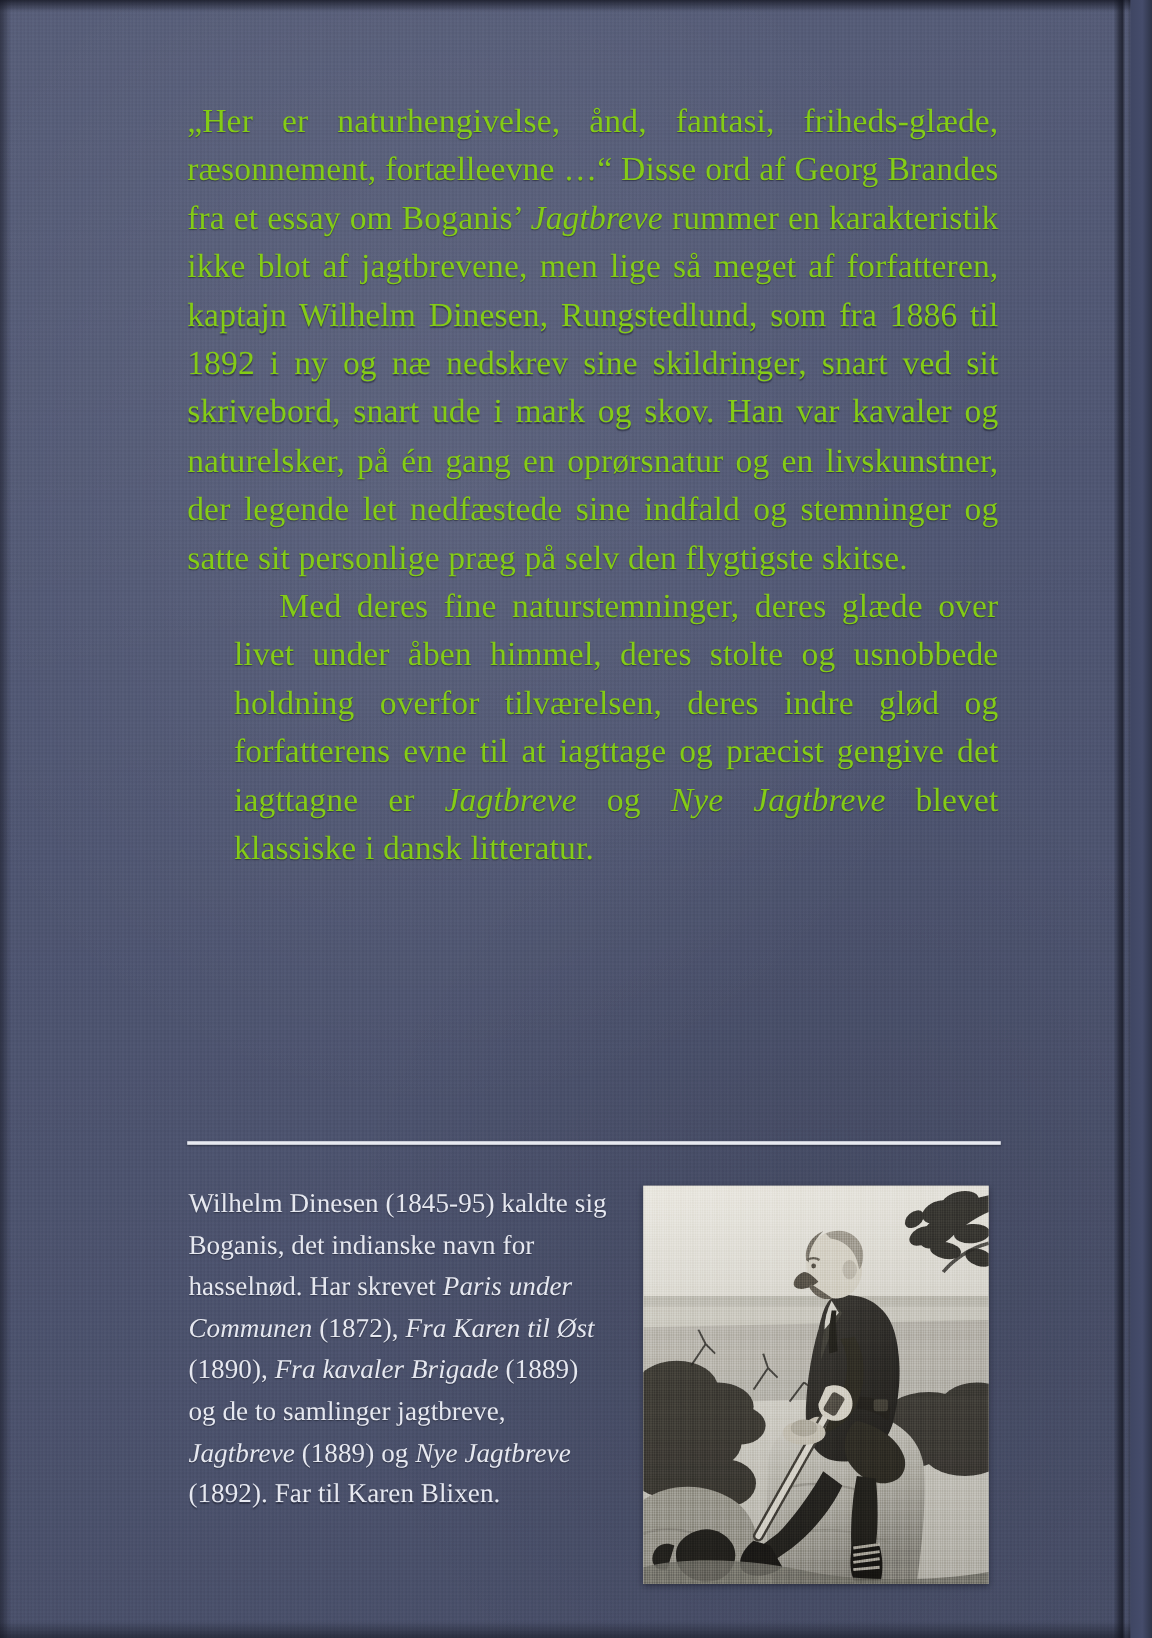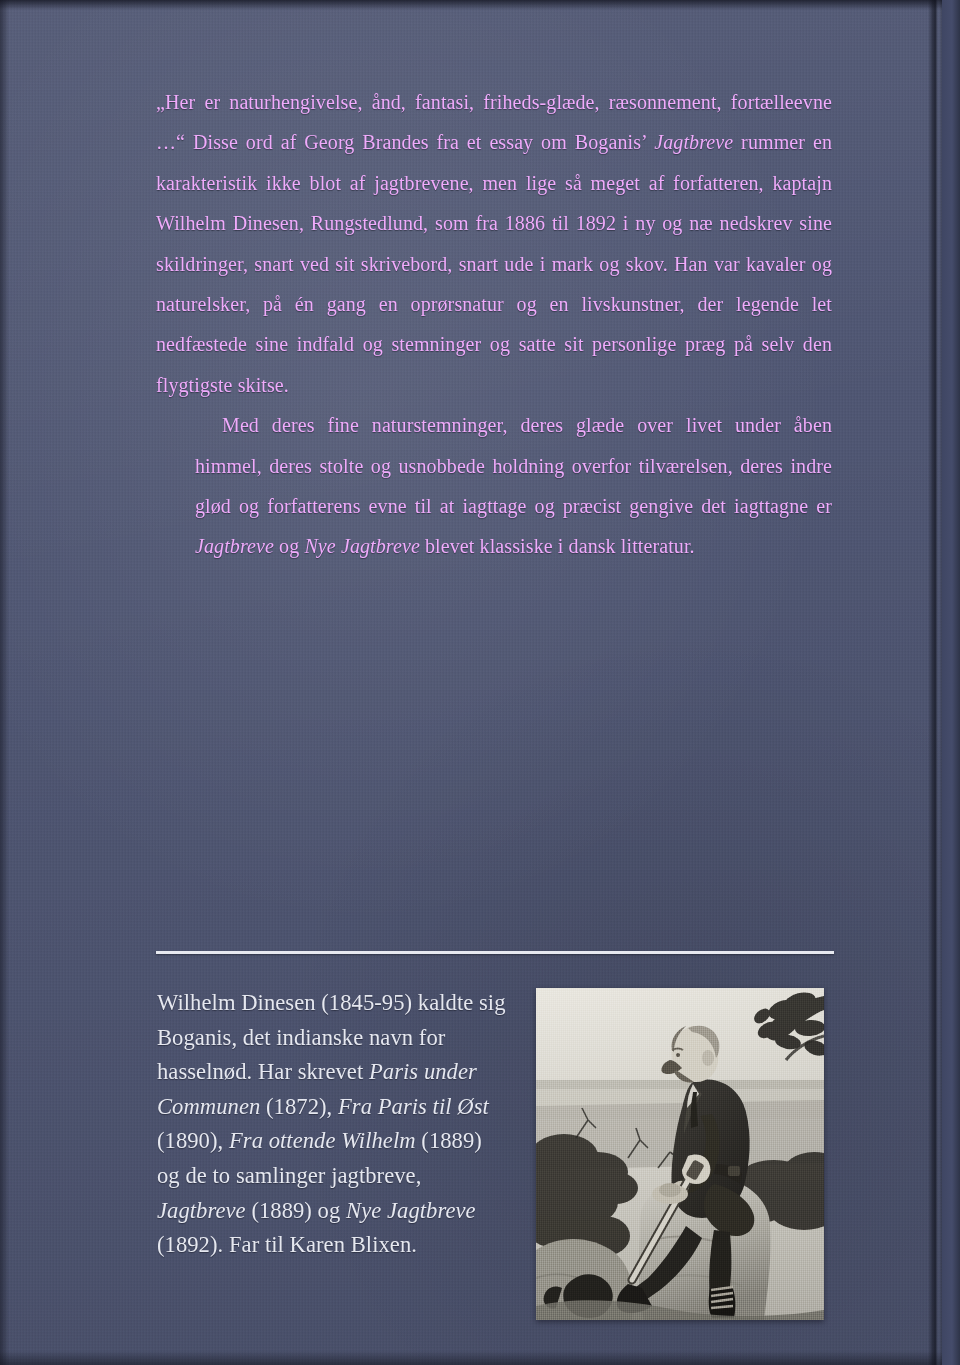--- a/index.html
+++ b/index.html
@@ -81,22 +81,22 @@
     background: linear-gradient(90deg, #3f4663 0%, #454c6b 55%, #2e3448 100%);
     pointer-events: none;
   }
 
   
   .blurb {
     position: absolute;
     left: 156px;
     top: 82px;
     width: 676px;
-    color: #f0abfc;
-    font-size: 20px;
+    color: #84cc16;
+    font-size: 28px;
     line-height: 40.4px;
     text-align: justify;
     text-justify: inter-word;
     letter-spacing: 0.1px;
     text-shadow: 0 1px 1px rgba(12,14,24,0.45);
   }
   .blurb p { margin: 0; }
   .blurb p + p { text-indent: 1.35em; margin-left: 39px; }
   .blurb i, .bio i { font-style: italic; }
 
@@ -163,21 +163,21 @@
   <div class="tex-b"></div>
 
   <div class="blurb">
     <p>„Her er naturhengivelse, ånd, fantasi, friheds-glæde, ræsonnement, fortælleevne …“ Disse ord af Georg Brandes fra et essay om Boganis’ <i>Jagtbreve</i> rummer en karakteristik ikke blot af jagtbrevene, men lige så meget af forfatteren, kaptajn Wilhelm Dinesen, Rungstedlund, som fra 1886 til 1892 i ny og næ nedskrev sine skildringer, snart ved sit skrivebord, snart ude i mark og skov. Han var kavaler og naturelsker, på én gang en oprørsnatur og en livskunstner, der legende let nedfæstede sine indfald og stemninger og satte sit personlige præg på selv den flygtigste skitse.</p>
     <p>Med deres fine naturstemninger, deres glæde over livet under åben himmel, deres stolte og usnobbede holdning overfor tilværelsen, deres indre glød og forfatterens evne til at iagttage og præcist gengive det iagttagne er <i>Jagtbreve</i> og <i>Nye Jagtbreve</i> blevet klassiske i dansk litteratur.</p>
   </div>
 
   <div class="rule"></div>
 
   <div class="bio">
-    <p>Wilhelm Dinesen (1845-95) kaldte sig Boganis, det indianske navn for hasselnød. Har skrevet <i>Paris under Communen</i> (1872), <i>Fra Paris til Øst</i> (1890), <i>Fra ottende Wilhelm</i> (1889) og de to samlinger jagtbreve, <i>Jagtbreve</i> (1889) og <i>Nye Jagtbreve</i> (1892). Far til Karen Blixen.</p>
+    <p>Wilhelm Dinesen (1845-95) kaldte sig Boganis, det indianske navn for hasselnød. Har skrevet <i>Paris under Communen</i> (1872), <i>Fra Karen til Øst</i> (1890), <i>Fra kavaler Brigade</i> (1889) og de to samlinger jagtbreve, <i>Jagtbreve</i> (1889) og <i>Nye Jagtbreve</i> (1892). Far til Karen Blixen.</p>
   </div>
 
   <div class="photo">
     <svg viewBox="0 0 288 332" preserveAspectRatio="xMidYMid slice" aria-hidden="true">
       <defs>
         <linearGradient id="skyg" x1="0" y1="0" x2="0" y2="1">
           <stop offset="0%" stop-color="#e6e4dd"></stop>
           <stop offset="55%" stop-color="#d6d4cc"></stop>
           <stop offset="100%" stop-color="#c2c0b7"></stop>
         </linearGradient>

